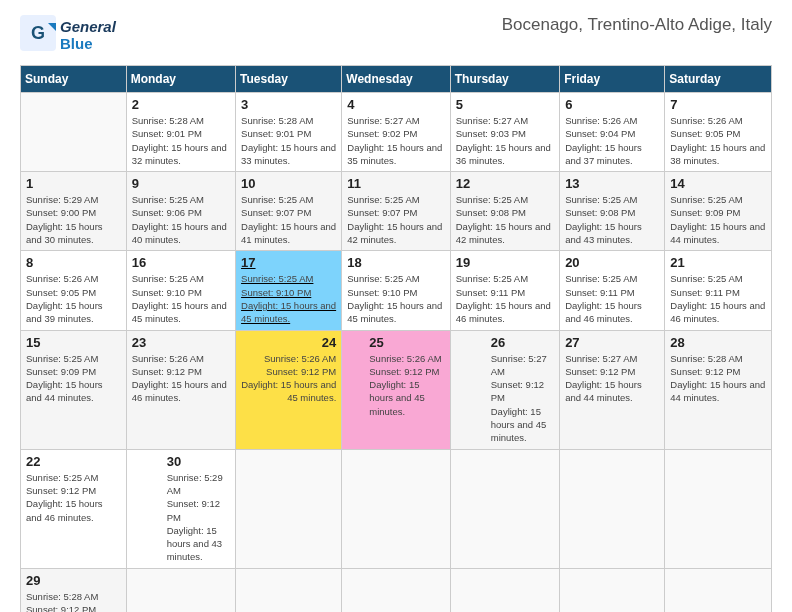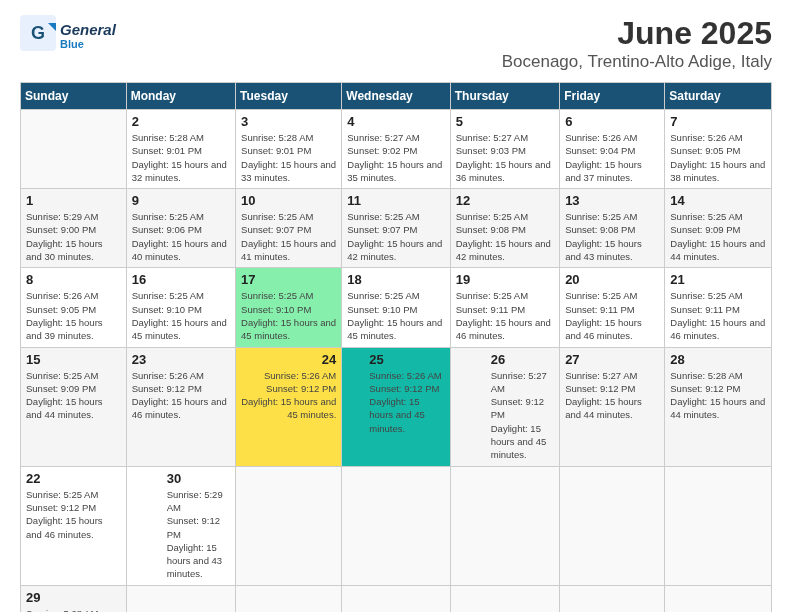--- a/index.html
+++ b/index.html
@@ -89,25 +89,24 @@
     <div class="logo">
       <div>
         <svg width="36" height="36" viewBox="0 0 36 36">
           <rect x="0" y="0" width="36" height="36" rx="4" fill="#e8f0fe"></rect>
           <text x="18" y="24" text-anchor="middle" font-size="18" fill="#1a5276" font-weight="bold">G</text>
           <polygon points="28,8 36,8 36,16" fill="#1a7abf"></polygon>
         </svg>
       </div>
       <div style="margin-left:4px">
         <div style="font-size:15px;font-weight:bold;color:#1a3a5c;font-style:italic;">General</div>
-        <div style="font-size:11px;font-weight:bold;color:#1a7abf;">Blue</div>
+        <div style="font-size:15px;font-weight:bold;color:#1a7abf;">Blue</div>
       </div>
     </div>
     <div class="title-area">
-      <div class="month-title">June 2025</div>
       <div class="location-title">Bocenago, Trentino-Alto Adige, Italy</div>
     </div>
   </div>
 
   <table class="calendar" id="cal-table">
     <thead>
       <tr id="header-row">
           <th>Sunday</th>
           <th>Monday</th>
           <th>Tuesday</th>
@@ -237,21 +236,21 @@
         </div>
       </td>
           <td style="background: rgb(255, 255, 255);">
         <span class="day-num">16</span>
         <div class="day-info">
           Sunrise: 5:25 AM<br>
           Sunset: 9:10 PM<br>
           Daylight: 15 hours and 45 minutes.
         </div>
       </td>
-          <td style="background: #86efac;">
+          <td style="background: #7dd3fc; text-decoration: underline;">
         <span class="day-num">17</span>
         <div class="day-info">
           Sunrise: 5:25 AM<br>
           Sunset: 9:10 PM<br>
           Daylight: 15 hours and 45 minutes.
         </div>
       </td>
           <td style="background: rgb(255, 255, 255);">
         <span class="day-num">18</span>
         <div class="day-info">
@@ -303,21 +302,21 @@
         </div>
       </td>
           <td style="background: #fde047; text-align: right;">
         <span class="day-num">24</span>
         <div class="day-info">
           Sunrise: 5:26 AM<br>
           Sunset: 9:12 PM<br>
           Daylight: 15 hours and 45 minutes.
         </div>
       </td>
-          <td style="background: #14b8a6; padding-left: 27px;">
+          <td style="background: #f9a8d4; padding-left: 27px;">
         <span class="day-num">25</span>
         <div class="day-info">
           Sunrise: 5:26 AM<br>
           Sunset: 9:12 PM<br>
           Daylight: 15 hours and 45 minutes.
         </div>
       </td>
           <td style="background: rgb(245, 245, 245); padding-left: 40px;">
         <span class="day-num">26</span>
         <div class="day-info">

